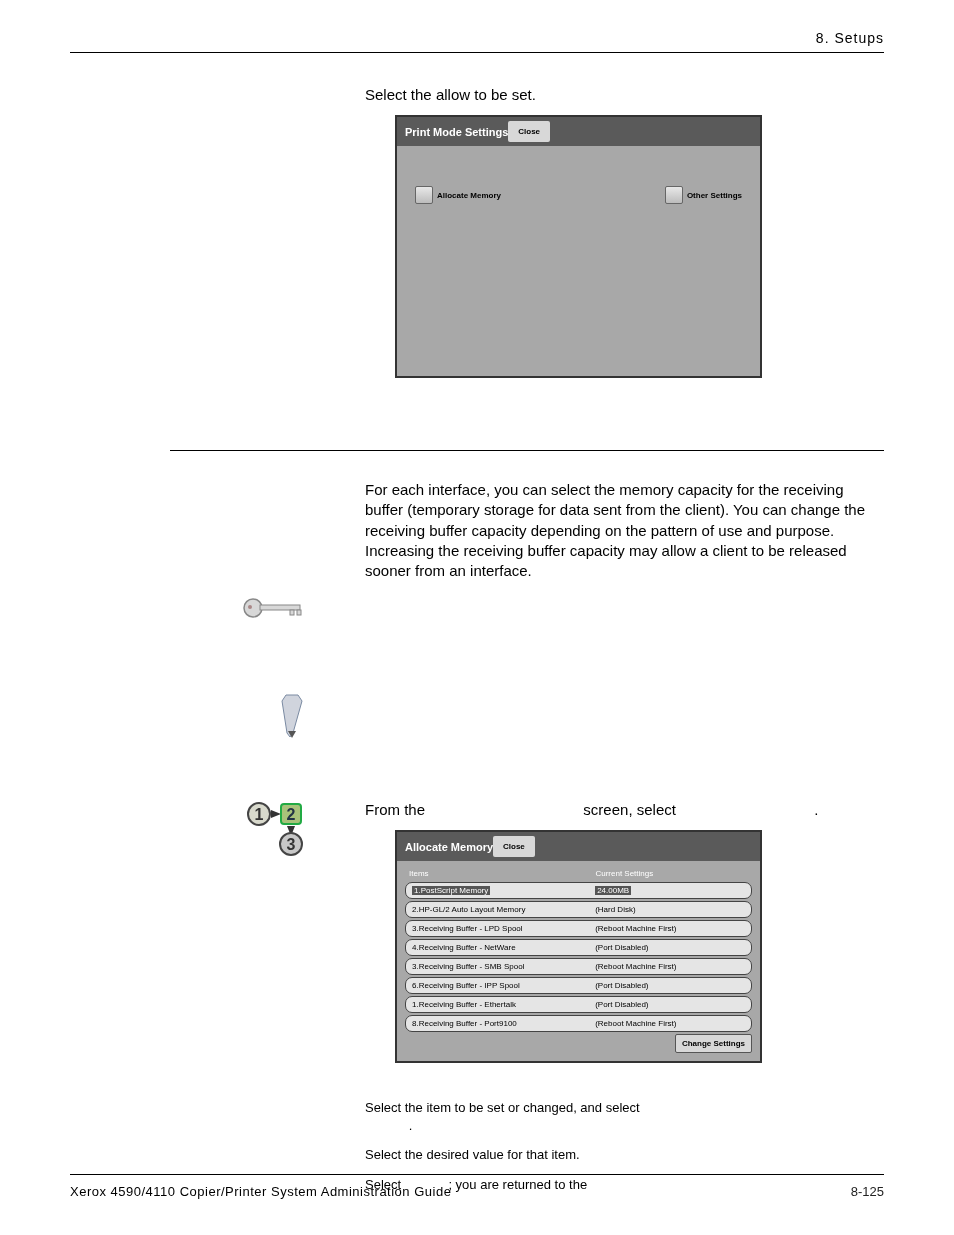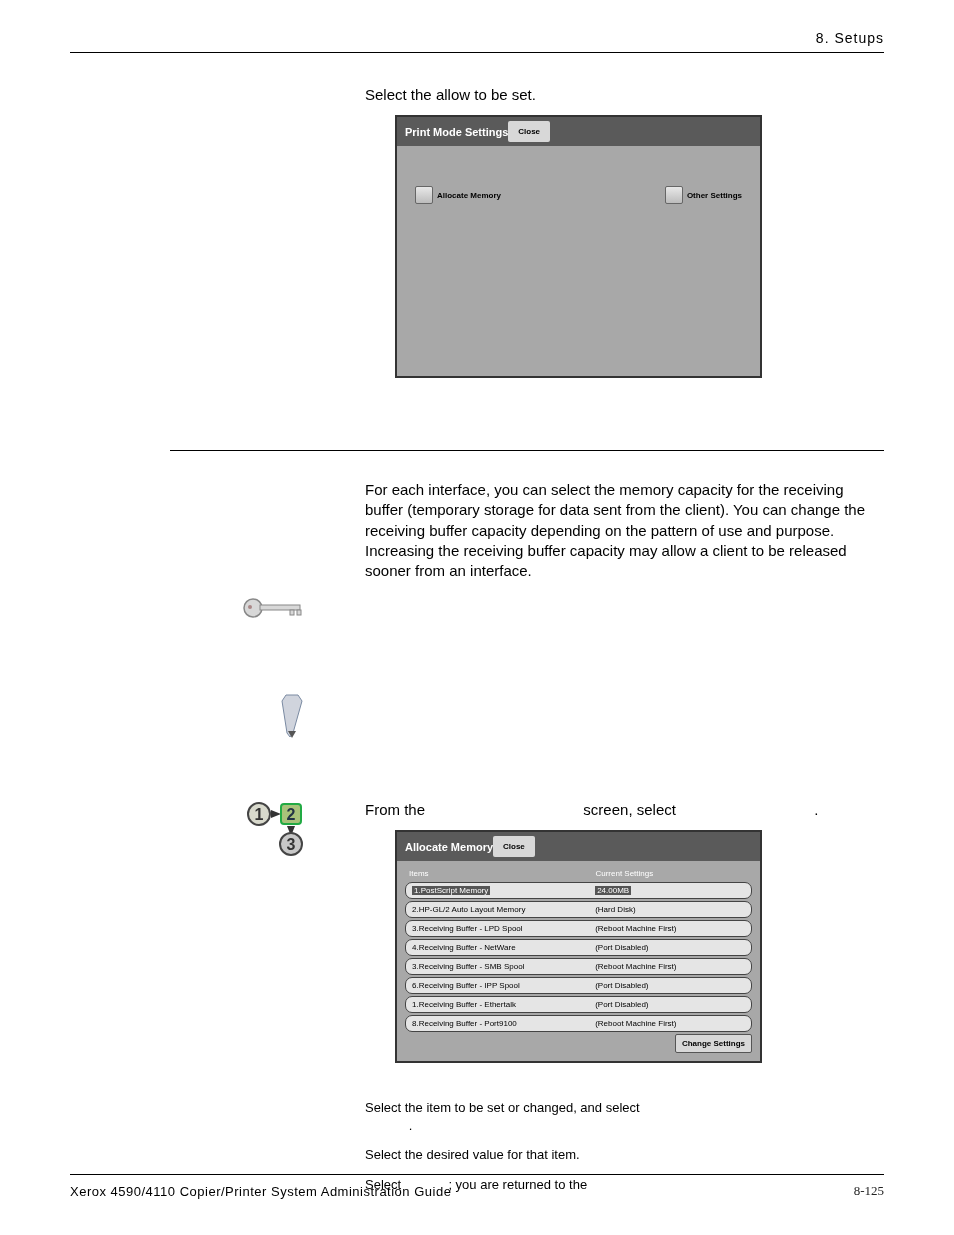--- a/index.html
+++ b/index.html
@@ -168,21 +168,20 @@
     font-size: 13px;
     letter-spacing: 0.5px;
     color: #000000;
   }
   .footer-right {
     position: absolute;
     right: 70px;
     bottom: 36px;
     font-size: 13px;
     color: #222;
-    font-family: Liberation Serif, serif;
   }
   .spacer { height: 18px; }
 </style>
 </head>
 <body>
 
 <div class="header">8. Setups</div>
 <div class="header-rule"></div>
 
 <div class="content-col">

